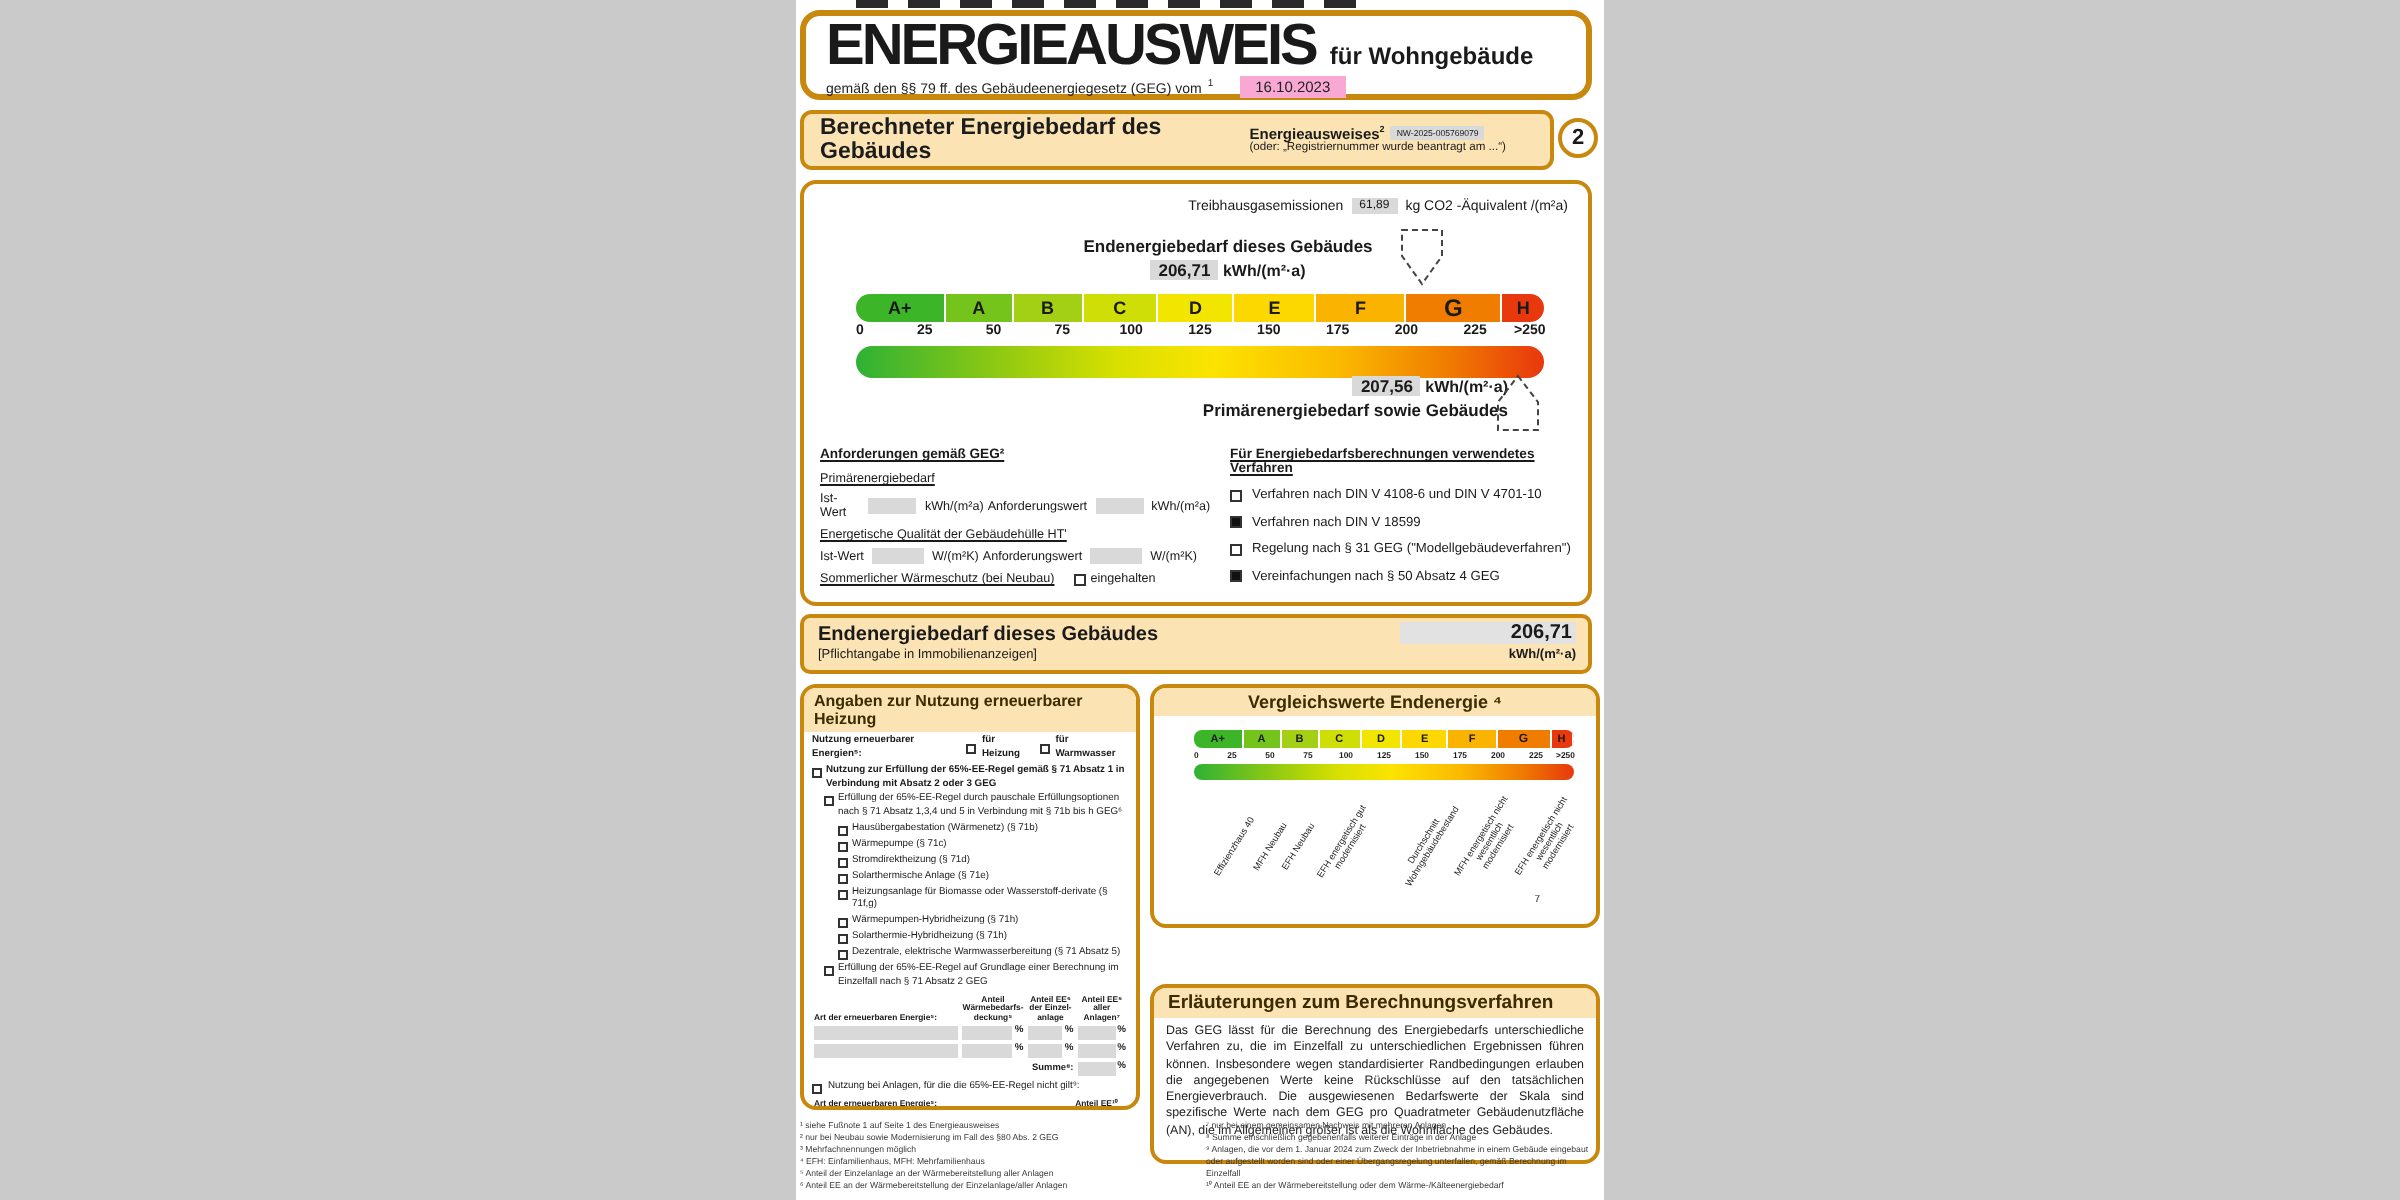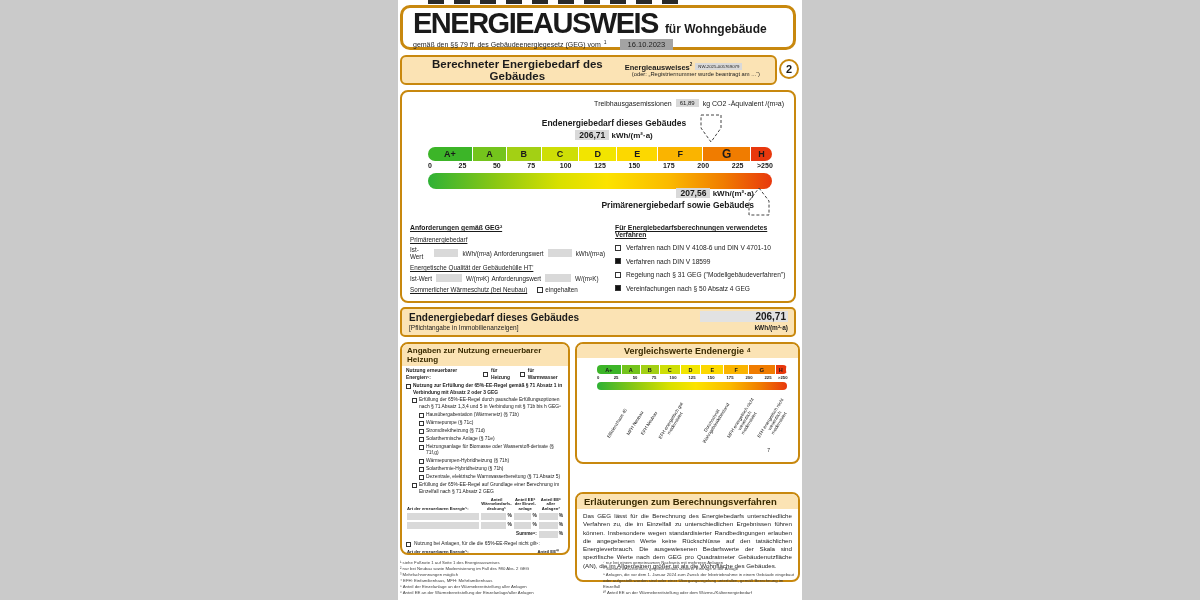--- a/index.html
+++ b/index.html
@@ -19,25 +19,25 @@
   .clip-frag { position:absolute; left:30px; top:0; width:250px; height:4px;
     background:repeating-linear-gradient(90deg,#2a2a2a 0 16px,transparent 16px 26px); }
 
   
   .hdr-box { position:absolute; left:2px; top:5px; width:396px; height:45px; background:#fff;
     border:3px solid #c8880e; border-radius:10px; padding:1px 10px 2px 10px; }
   .hdr-row { display:flex; align-items:baseline; gap:7px; }
   .hdr-title { font-size:29px; font-weight:bold; letter-spacing:-1.5px; line-height:1; }
   .hdr-sub { font-size:12px; font-weight:bold; }
   .hdr-law { font-size:7px; margin-top:1px; color:#222; }
-  .date-field { background:#a3a3a3; padding:1px 8px; font-size:7.5px; margin-left:10px; }
+  .date-field { background:#f9a8d4; padding:1px 8px; font-size:7.5px; margin-left:10px; }
   .supref { font-size:5px; vertical-align:super; margin:0 3px; }
 
   
-  .section-row { position:absolute; left:2px; top:55px; width:396px; height:30px;text-align:center; }
+  .section-row { position:absolute; left:2px; top:55px; width:396px; height:30px; }
   .section-bar { position:absolute; left:0; top:0; width:377px; height:30px; background:#fbe3b4;
     border:2px solid #c8880e; border-radius:6px; display:flex; align-items:center;
     justify-content:space-between; padding:0 8px; }
   .sec-title { font-size:11.5px; font-weight:bold; color:#1c1c1c; }
   .reg-block { width:152px; line-height:1.2; }
   .reg-l1 { display:flex; align-items:center; gap:3px; }
   .reg-label { font-size:7.5px; font-weight:bold; }
   .reg-value { background:#d9d9d9; font-size:4.3px; padding:1px 3px; }
   .reg-alt { font-size:5.8px; }
   .page-badge { position:absolute; left:379px; top:4px; width:20px; height:20px; border:2px solid #c8880e;

